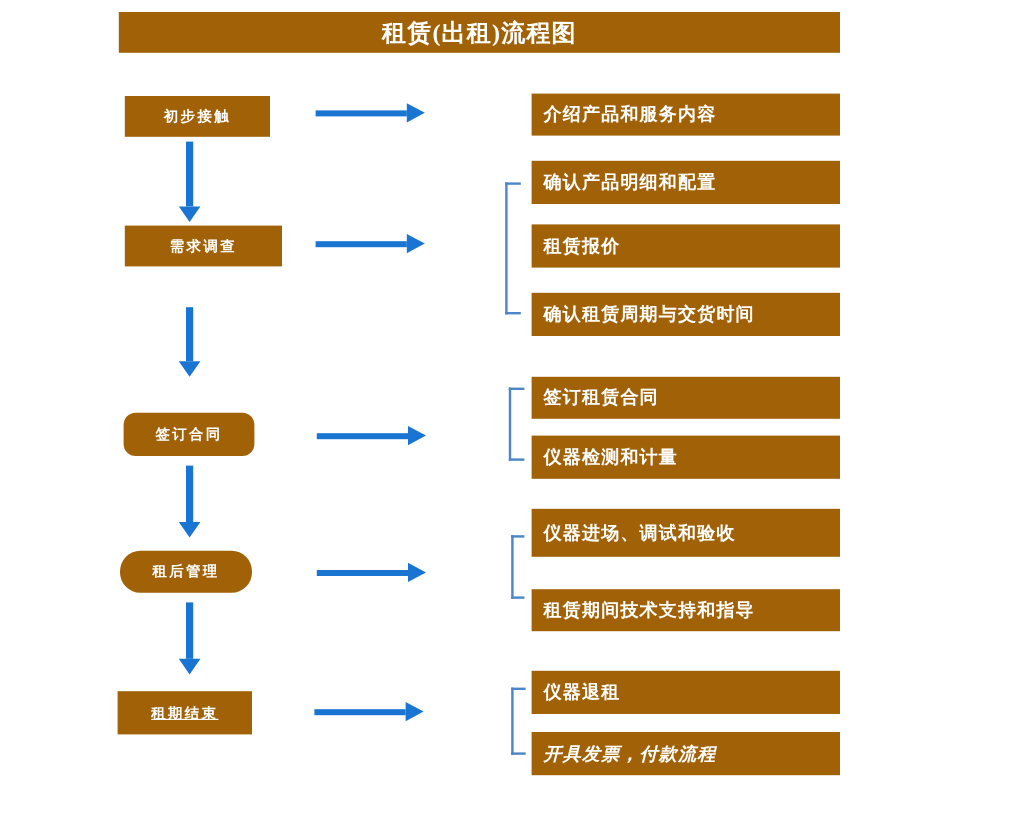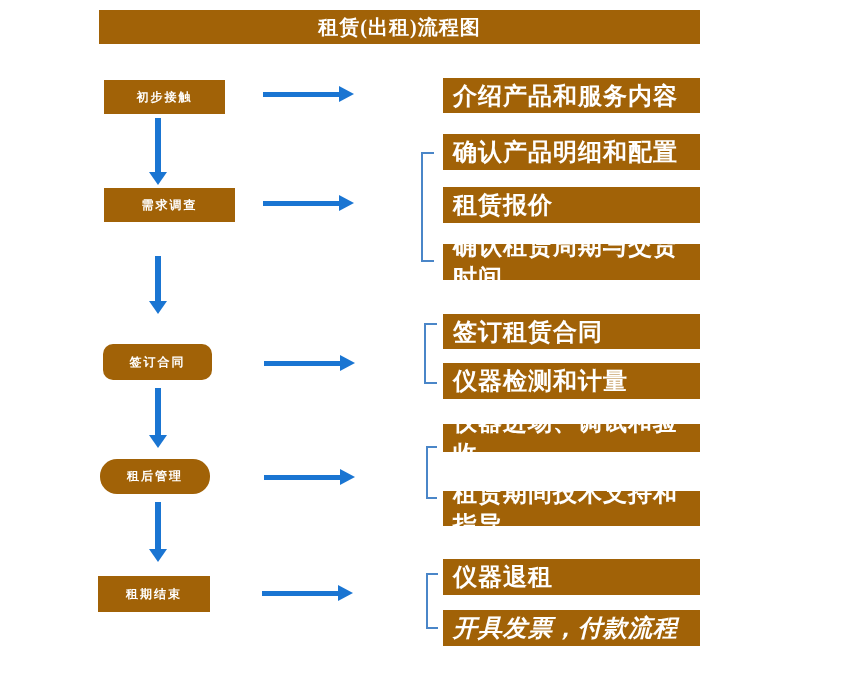--- a/index.html
+++ b/index.html
@@ -9,36 +9,36 @@
   }
   .box{
     position:absolute;background:#a16207;color:#ffffff;font-weight:bold;
     display:flex;align-items:center;box-sizing:border-box;
   }
   .title-bar{
     left:99px;top:10px;width:601px;height:34px;justify-content:center;
     font-size:20px;letter-spacing:1px;
   }
   .left-box{justify-content:center;font-size:12px;letter-spacing:2px;}
-  .right-box{justify-content:flex-start;padding-left:10px;font-size:24px;letter-spacing:1px;}
+  .right-box{justify-content:flex-start;padding-left:10px;font-size:15px;letter-spacing:1px;}
 
   .step1{left:104px;top:80px;width:121px;height:34px;}
   .step2{left:104px;top:188px;width:131px;height:34px;}
   .step3{left:103px;top:344px;width:109px;height:36px;border-radius:10px;}
   .step4{left:100px;top:459px;width:110px;height:35px;border-radius:17px;}
-  .step5{left:98px; top:576px;width:112px;height:36px;}
+  .step5{left:98px; top:576px;width:112px;height:36px;text-decoration:underline;}
 
   .right-box{left:443px;width:257px;}
   .r1{top:78px;height:35px;}
   .r2{top:134px;height:36px;}
   .r3{top:187px;height:36px;}
   .r4{top:244px;height:36px;}
   .r5{top:314px;height:35px;}
   .r6{top:363px;height:36px;}
-  .r7{top:424px;height:28px;}
+  .r7{top:424px;height:40px;}
   .r8{top:491px;height:35px;}
   .r9{top:559px;height:36px;}
   .r10{top:610px;height:36px;font-style:italic;}
 
   
   .h-arrow{position:absolute;display:flex;align-items:center;height:16px;}
   .h-shaft{width:76px;height:5px;background:#1a75d2;}
   .h-head{width:0;height:0;border-top:8px solid transparent;border-bottom:8px solid transparent;border-left:15px solid #1a75d2;}
   .a1{left:263px;top:86px;}
   .a2{left:263px;top:195px;}

